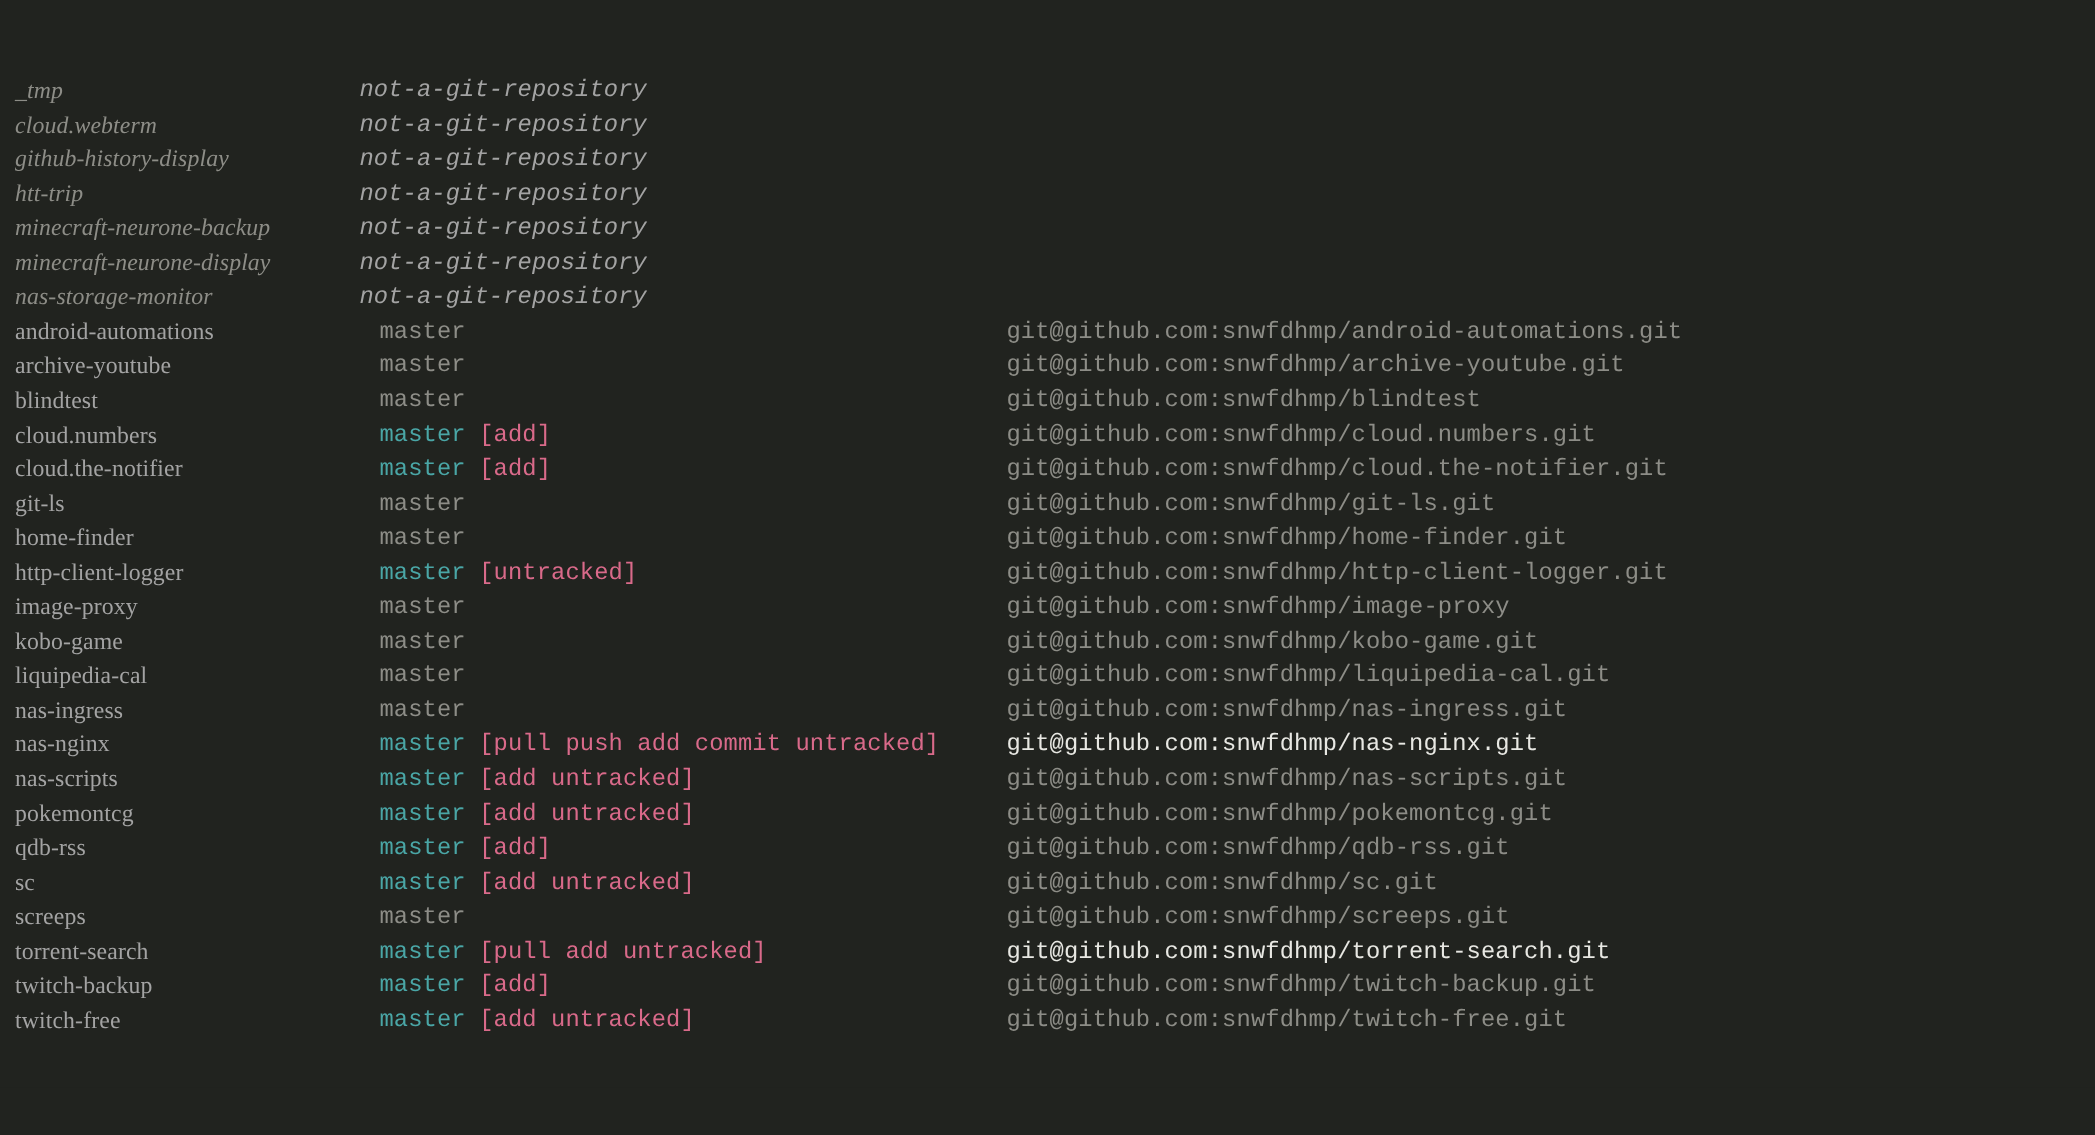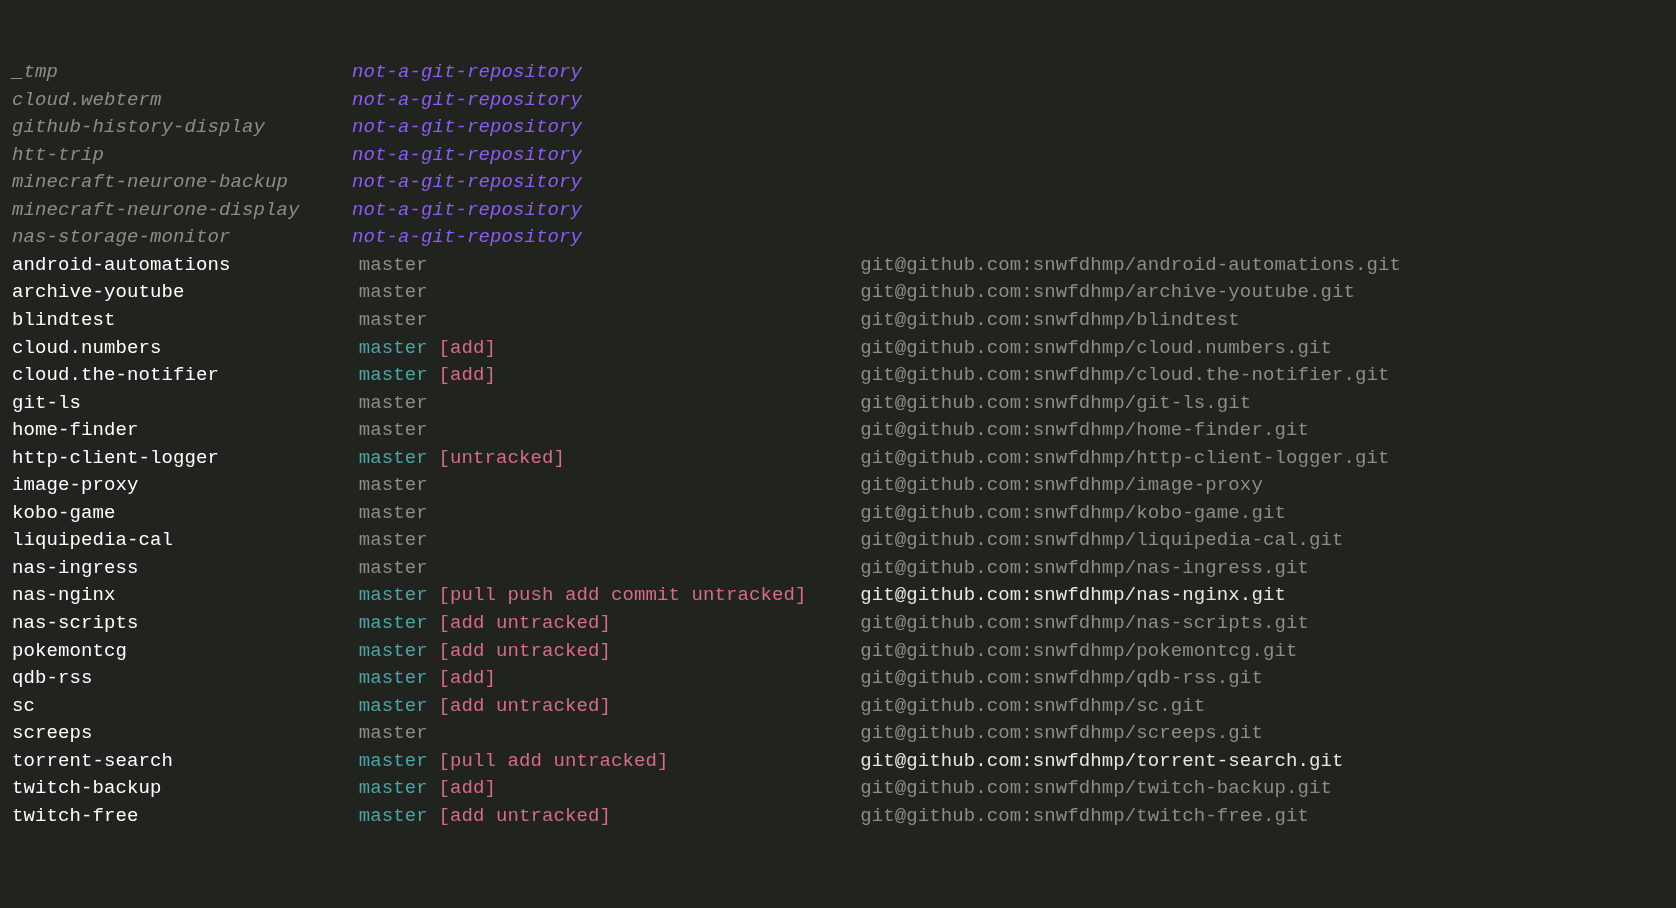--- a/index.html
+++ b/index.html
@@ -17,32 +17,32 @@
     white-space: pre;
     width: 1676px;
     box-sizing: border-box;
   }
   .prompt-arrow { color: #d8d8d3; }
   .prompt-cmd   { color: #8ccf4a; }
   .prompt-arg   { color: #d8d8d3; }
 
   .row { display: block; }
   
-  .col-dir    { display: inline-block; min-width: 29ch; vertical-align: top; }
+  .col-dir    { display: inline-block; min-width: 29ch; vertical-align: top; font-family: Liberation Serif, serif; }
   .col-status { display: inline-block; min-width: 21ch; vertical-align: top; }
   .col-branch { display: inline-block; min-width:  7ch; vertical-align: top; margin-left: 16px; }
   .col-flags  { display: inline-block; min-width: 37ch; vertical-align: top; font-family: Liberation Mono, monospace; }
   .col-remote { display: inline-block; vertical-align: top; font-family: Liberation Mono, monospace; }
 
   
   .notgit-dir    { color: #8d8d87; font-style: italic; }
-  .notgit-status { color: #8b5cf6; font-style: italic; text-align: right; }
+  .notgit-status { color: #a3a3a3; font-style: italic; }
 
   
-  .git-dir   { color: #ffffff; }
+  .git-dir   { color: #a3a3a3; }
   .git-branch-clean { color: #8d8d87; }
   .git-branch-dirty { color: #4aa6a6; }  
   .git-flags { color: #d96a8a; }          
   .remote-dim    { color: #8d8d87; }
   .remote-bright { color: #e8e8e3; text-align: center; }
 </style>
 </head>
 <body>
 
 <div class="terminal">

